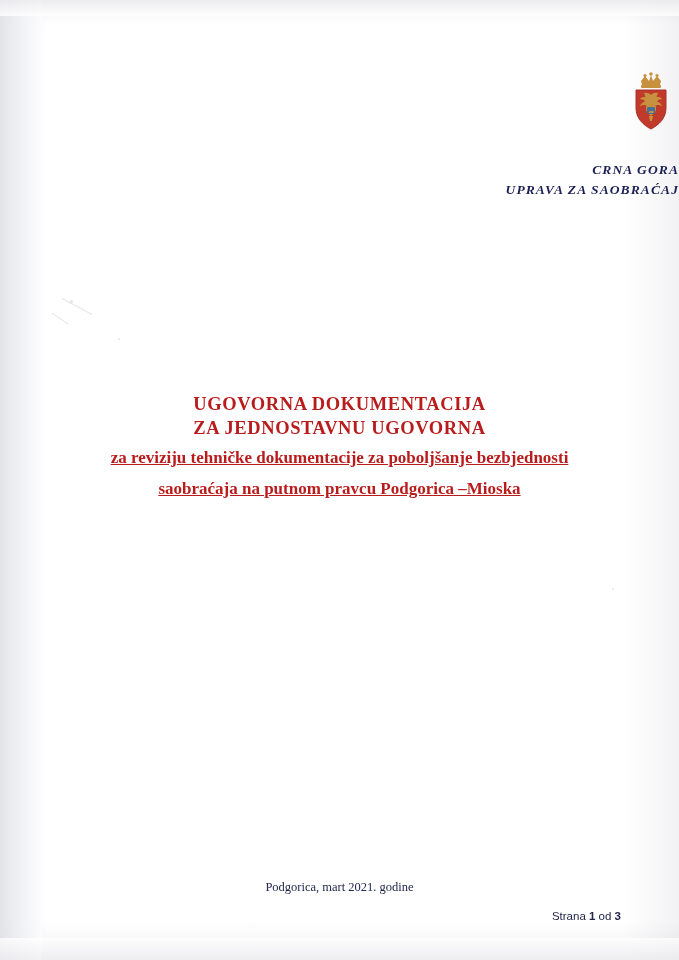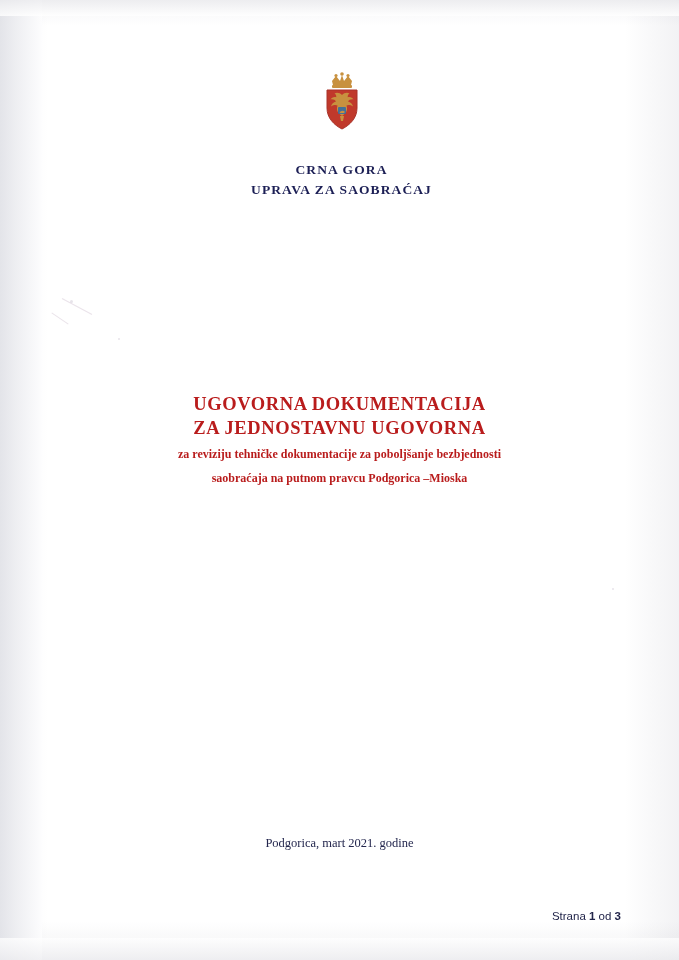--- a/index.html
+++ b/index.html
@@ -68,21 +68,22 @@
     opacity: .55;
     pointer-events: none;
   }
 
   
   .crest-block {
     position: absolute;
     top: 72px;
     left: 4px;
     right: 0;
-    text-align: center;
+    text-align: right;
+    font-style: italic;
   }
   .crest {
     display: inline-block;
     width: 56px;
     height: 62px;
     line-height: 0;
   }
   .org-lines {
     margin-top: 22px;
     font-family: "Liberation Serif", serif;
@@ -107,28 +108,29 @@
     font-family: "Liberation Serif", serif;
     font-weight: bold;
     font-size: 18.5px;
     letter-spacing: .6px;
     line-height: 1.32;
   }
   .title-sub {
     margin-top: 5px;
     font-family: "Liberation Serif", serif;
     font-weight: bold;
-    font-size: 12px;
+    font-size: 17px;
     line-height: 1.38;
+    text-decoration: underline;
   }
 
   
   .place-date {
     position: absolute;
-    top: 836px;
+    top: 880px;
     left: 0;
     right: 0;
     text-align: center;
     font-family: "Liberation Serif", serif;
     font-size: 12.5px;
     color: #23264d;
   }
 
   
   .footer {

